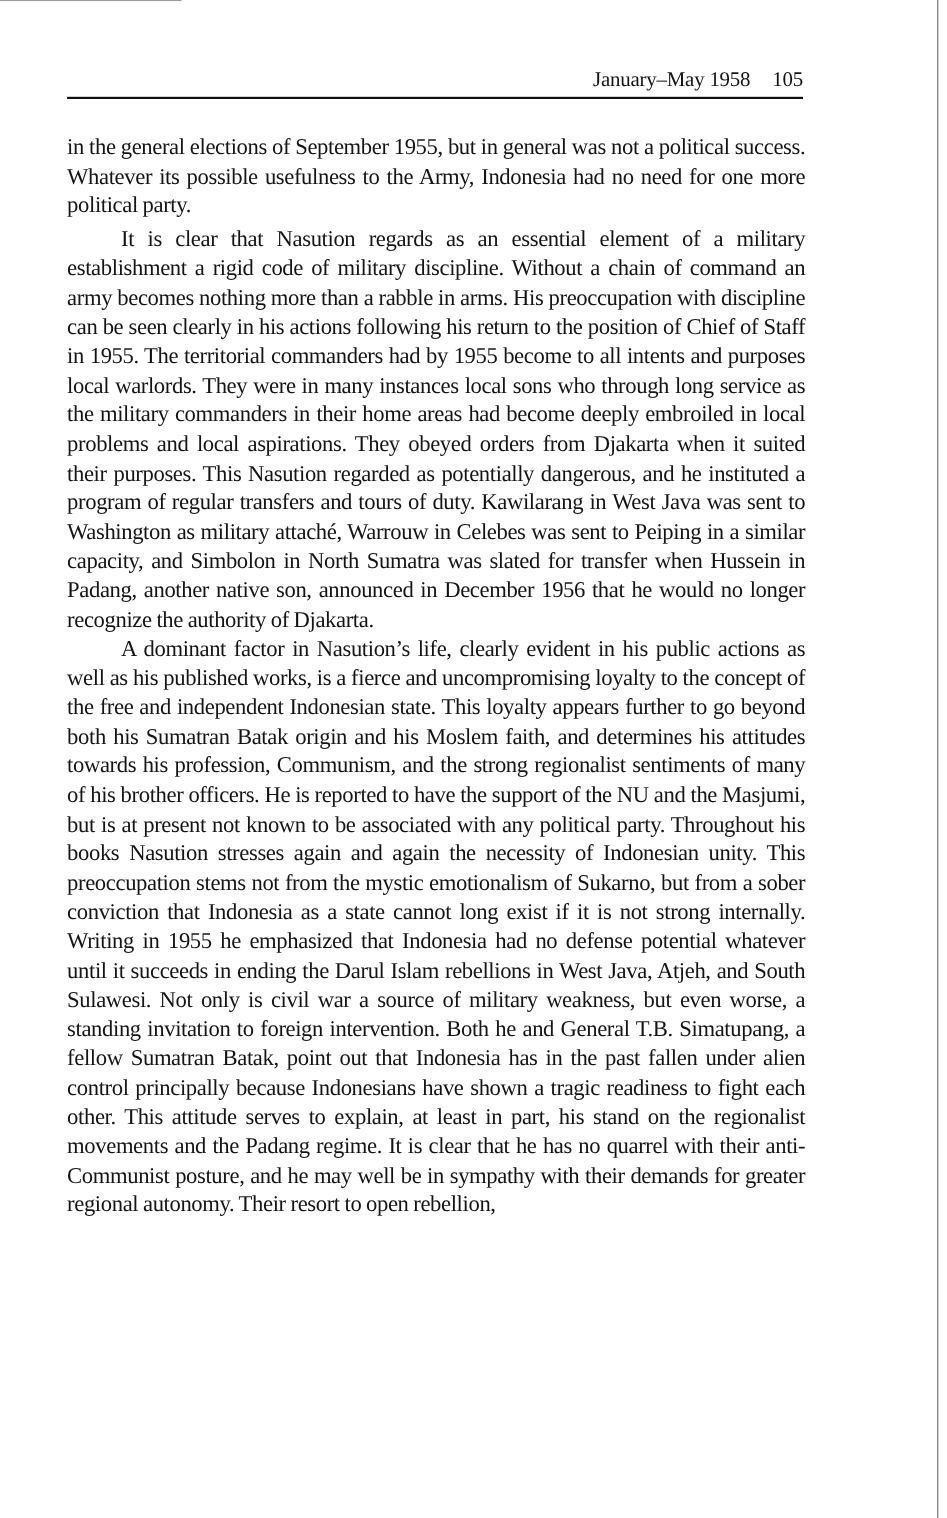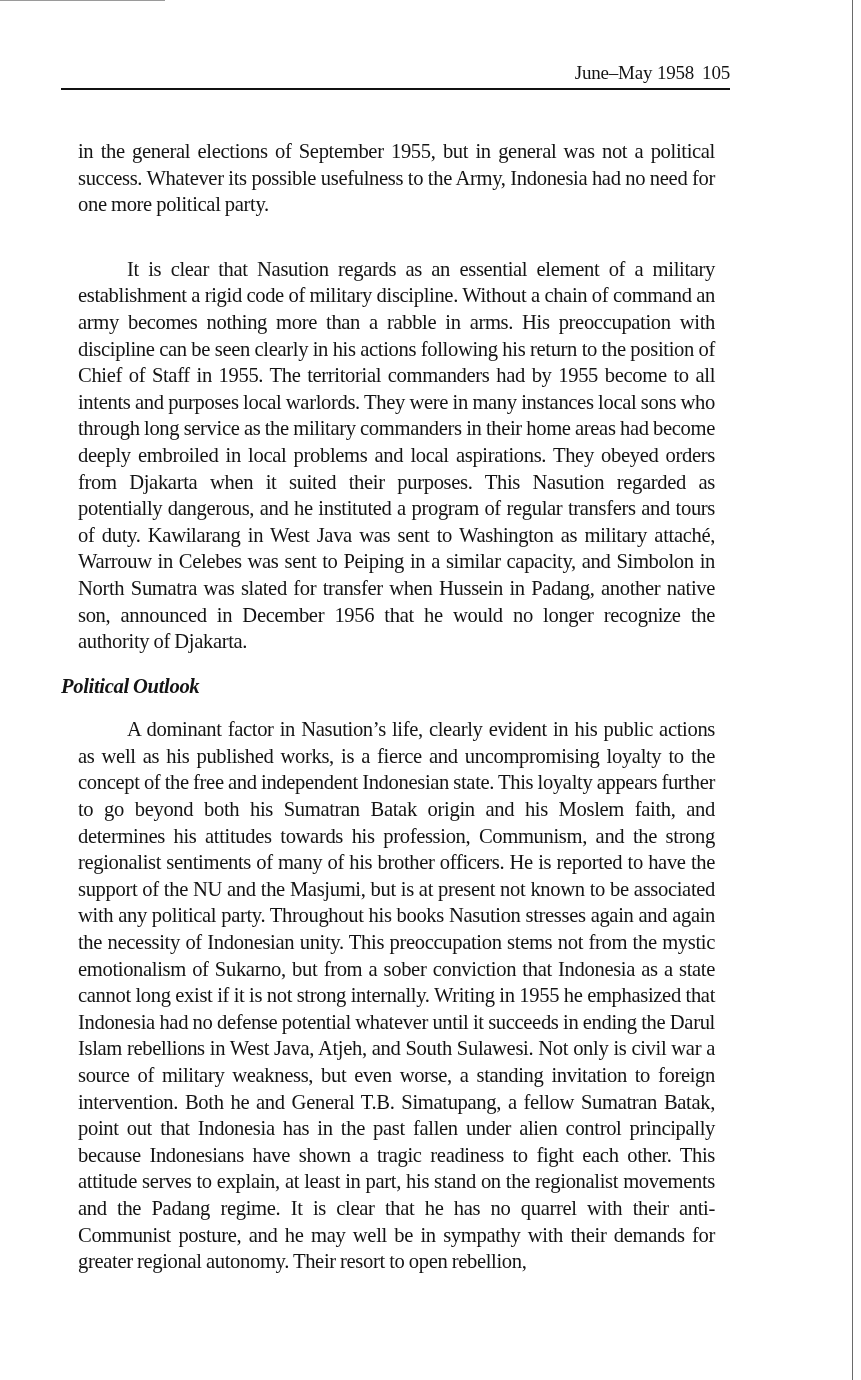--- a/index.html
+++ b/index.html
@@ -37,42 +37,42 @@
       top: 58px;
       width: 669px;
       height: 30px;
       text-align: right;
       font-size: 19px;
       line-height: 30px;
       letter-spacing: -0.2px;
     }
     .running-head .page-num {
       display: inline-block;
-      margin-left: 8px;
+      margin-left: 20px;
     }
     .head-rule {
       position: absolute;
       left: 61px;
       top: 88px;
       width: 669px;
       height: 2px;
       background: #111;
     }
     .body-text {
       position: absolute;
       left: 61px;
       top: 121px;
       width: 671px;
       font-size: 20.6px;
       line-height: 26.6px;
       letter-spacing: -0.35px;
       word-spacing: -0.5px;
     }
     .body-text p {
-      margin: 17px;
+      margin: 0;
       text-align: justify;
       text-align-last: left;
       hyphens: manual;
     }
     .body-text p.indent {
       text-indent: 49px;
       font-family: Liberation Serif, serif;
     }
     .para-gap {
       height: 4px;
@@ -85,27 +85,26 @@
     }
   </style>
 </head>
 <body>
 
 <div class="scan-top-edge"></div>
 <div class="scan-right-edge"></div>
 
 <header>
   <div class="running-head">
-    <span>June–May 1958</span><span class="page-num">105</span>
+    <span>January–May 1958</span><span class="page-num">105</span>
   </div>
   <div class="head-rule"></div>
 </header>
 
 <main class="body-text">
   <p>in the general elections of September 1955, but in general was not a political success. Whatever its possible usefulness to the Army, Indonesia had no need for one more political party.</p>
   <div class="para-gap"></div>
   <p class="indent">It is clear that Nasution regards as an essential element of a military establishment a rigid code of military discipline. Without a chain of command an army becomes nothing more than a rabble in arms. His preoccupation with discipline can be seen clearly in his actions following his return to the position of Chief of Staff in 1955. The territorial commanders had by 1955 become to all intents and purposes local warlords. They were in many instances local sons who through long service as the military commanders in their home areas had become deeply embroiled in local problems and local aspirations. They obeyed orders from Djakarta when it suited their purposes. This Nasution regarded as potentially dangerous, and he instituted a program of regular transfers and tours of duty. Kawilarang in West Java was sent to Washington as military attaché, Warrouw in Celebes was sent to Peiping in a similar capacity, and Simbolon in North Sumatra was slated for transfer when Hussein in Padang, another native son, announced in December 1956 that he would no longer recognize the authority of Djakarta.</p>
 
   <section>
-    <h2 class="section-heading">Political Outlook</h2>
     <p class="indent">A dominant factor in Nasution’s life, clearly evident in his public actions as well as his published works, is a fierce and uncompromising loyalty to the concept of the free and independent Indonesian state. This loyalty appears further to go beyond both his Sumatran Batak origin and his Moslem faith, and determines his attitudes towards his profession, Communism, and the strong regionalist sentiments of many of his brother officers. He is reported to have the support of the NU and the Masjumi, but is at present not known to be associated with any political party. Throughout his books Nasution stresses again and again the necessity of Indonesian unity. This preoccupation stems not from the mystic emotionalism of Sukarno, but from a sober conviction that Indonesia as a state cannot long exist if it is not strong internally. Writing in 1955 he emphasized that Indonesia had no defense potential whatever until it succeeds in ending the Darul Islam rebellions in West Java, Atjeh, and South Sulawesi. Not only is civil war a source of military weakness, but even worse, a standing invitation to foreign intervention. Both he and General T.B. Simatupang, a fellow Sumatran Batak, point out that Indonesia has in the past fallen under alien control principally because Indonesians have shown a tragic readiness to fight each other. This attitude serves to explain, at least in part, his stand on the regionalist movements and the Padang regime. It is clear that he has no quarrel with their anti-Communist posture, and he may well be in sympathy with their demands for greater regional autonomy. Their resort to open rebellion,</p>
   </section>
 </main>
 
 </body></html>

